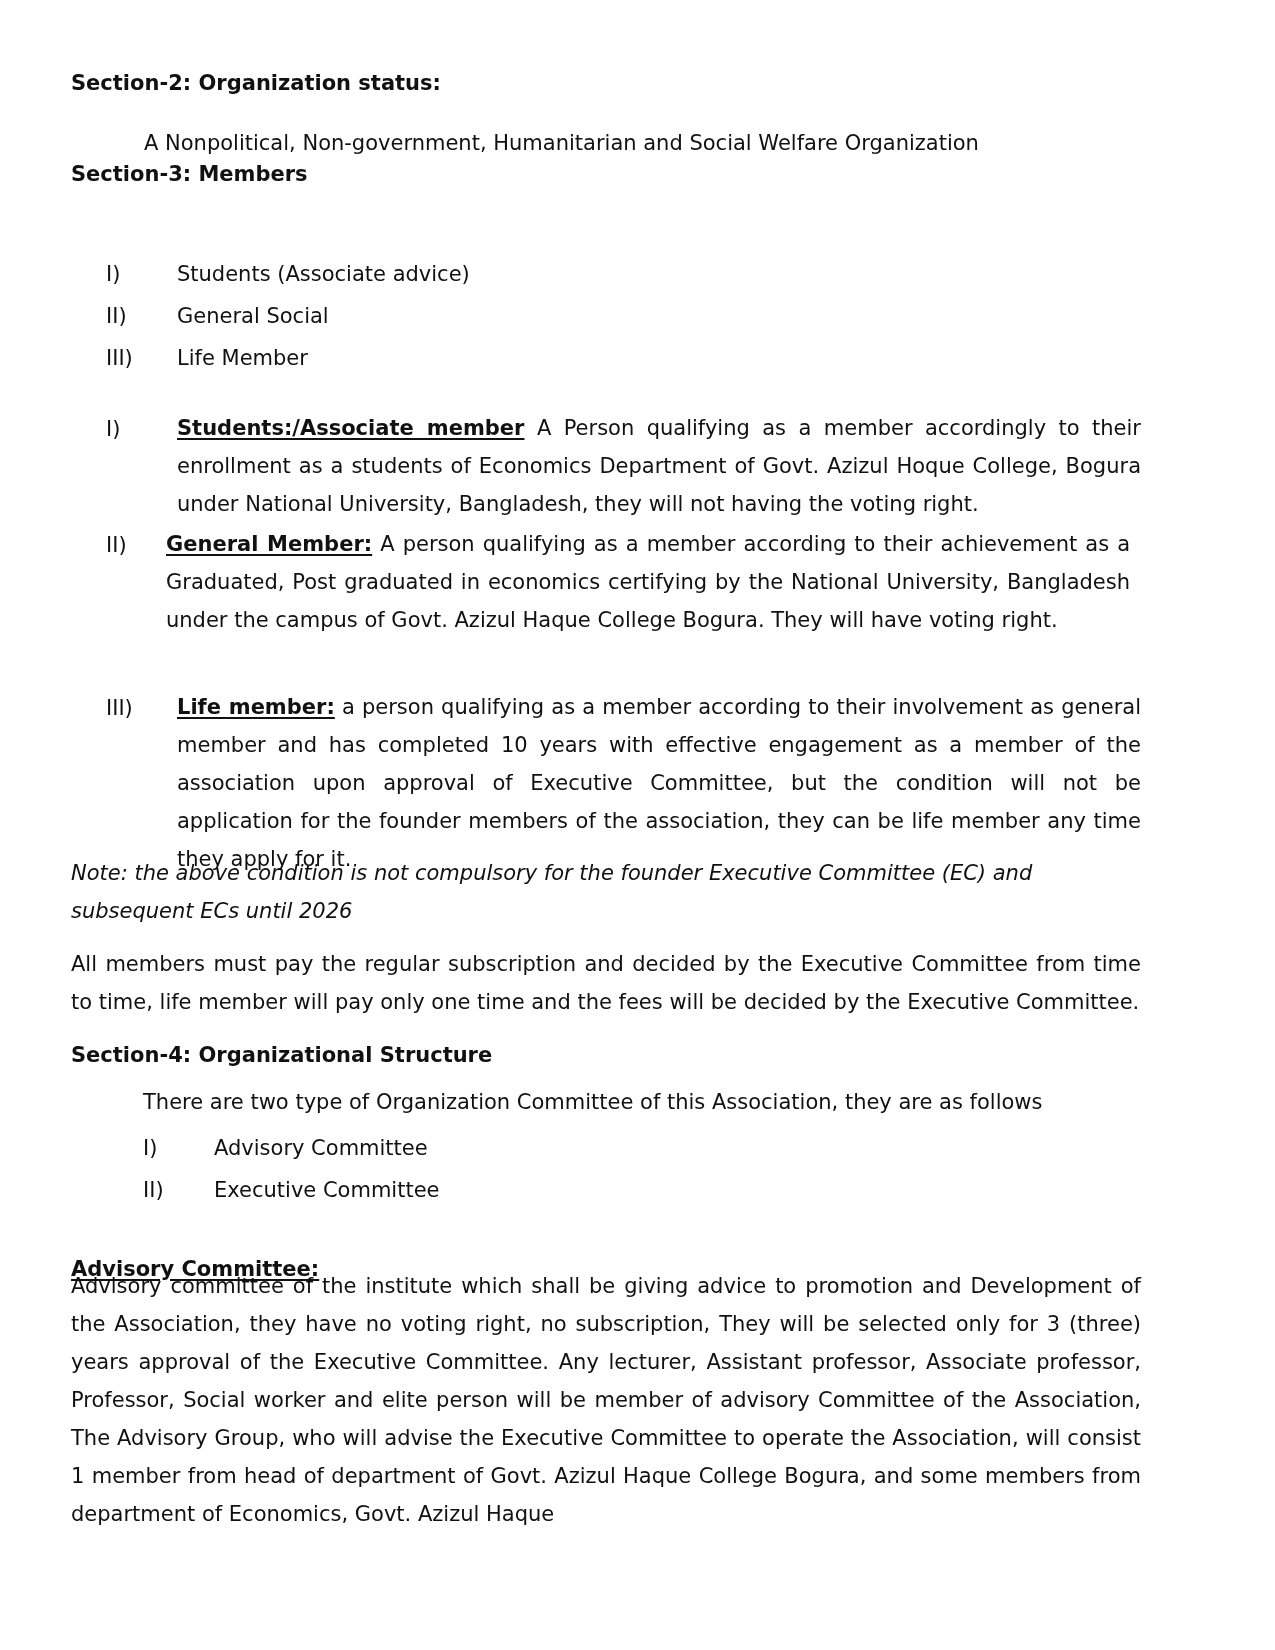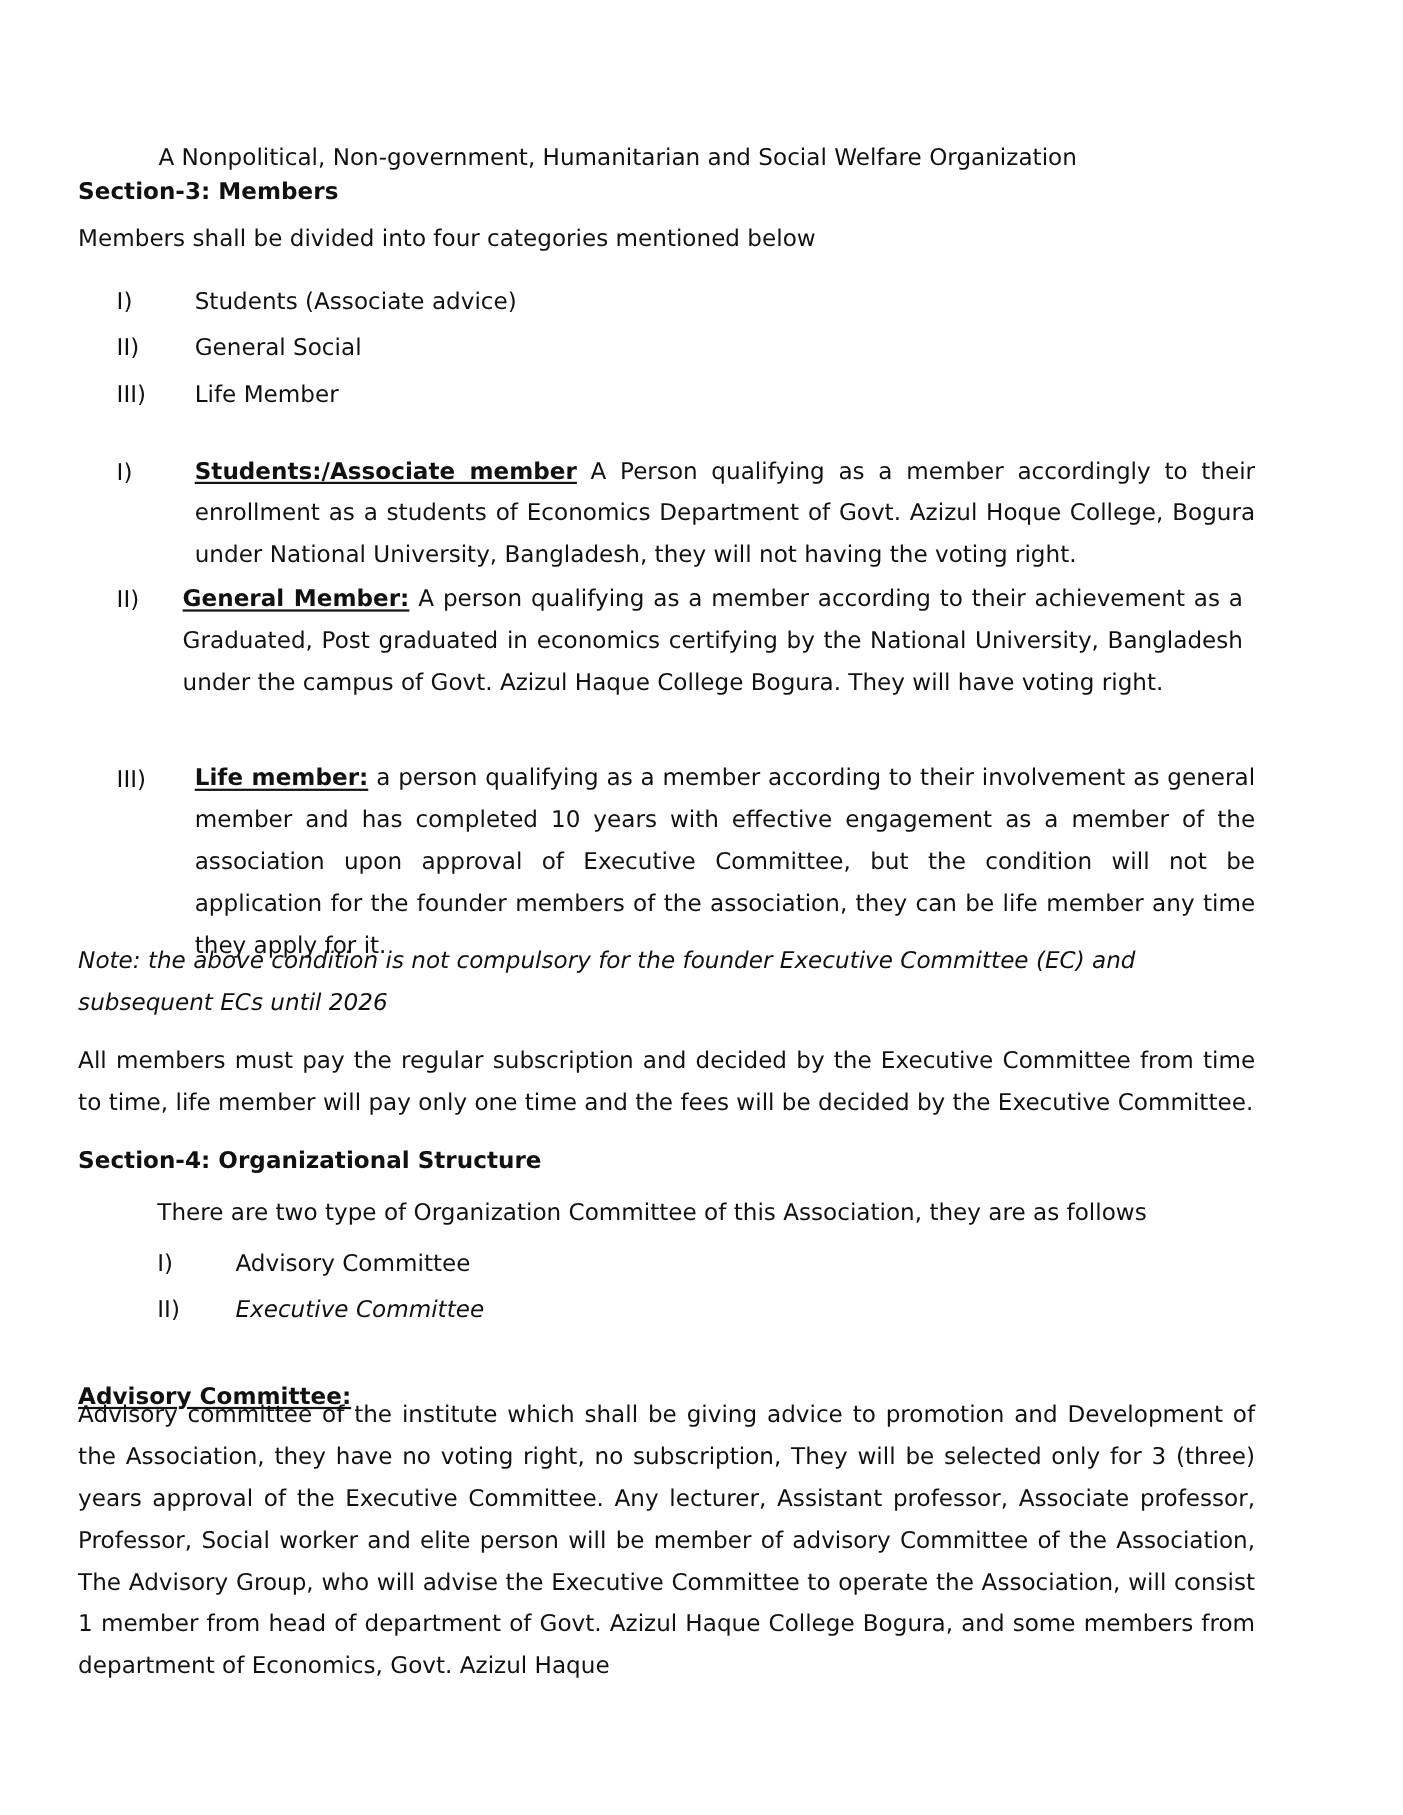--- a/index.html
+++ b/index.html
@@ -13,24 +13,24 @@
   .u { text-decoration: underline; text-underline-offset: 3px; }
   .it { font-style: italic; }
   .justify { text-align: justify; text-align-last: left; white-space: normal; }
   .para { position: absolute; line-height: 38px; white-space: normal; }
 </style>
 </head>
 <body>
 
 <div class="page">
 
+  <div class="abs bold" style="left:71px; top:71px;">Section-2: Organization status:</div>
   <div class="abs" style="left:144px; top:119px;margin-top:12px;">A Nonpolitical, Non-government, Humanitarian and Social Welfare Organization</div>
 
   <div class="abs bold" style="left:71px; top:162px;">Section-3: Members</div>
-  <div class="abs" style="left:71px; top:205px;">Members shall be divided into four categories mentioned below</div>
 
   <div>
     <div class="abs" style="left:106px; top:262px;">I)</div>
     <div class="abs" style="left:177px; top:262px;">Students (Associate advice)</div>
     <div class="abs" style="left:106px; top:304px;">II)</div>
     <div class="abs" style="left:177px; top:304px;">General Social</div>
     <div class="abs" style="left:106px; top:346px;">III)</div>
     <div class="abs" style="left:177px; top:346px;">Life Member</div>
   </div>
 
@@ -55,19 +55,19 @@
 
   <div class="para justify" style="left:71px; top:945px; width:1070px;">All members must pay the regular subscription and decided by the Executive Committee from time to time, life member will pay only one time and the fees will be decided by the Executive Committee.</div>
 
   <div class="abs bold" style="left:71px; top:1043px;text-align:right;">Section-4: Organizational Structure</div>
   <div class="abs" style="left:143px; top:1090px;">There are two type of Organization Committee of this Association, they are as follows</div>
 
   <div>
     <div class="abs" style="left:143px; top:1136px;">I)</div>
     <div class="abs" style="left:214px; top:1136px;">Advisory Committee</div>
     <div class="abs" style="left:143px; top:1178px;">II)</div>
-    <div class="abs" style="left:214px; top:1178px;font-style:italic;">Executive Committee</div>
+    <div class="abs" style="left:214px; top:1178px;">Executive Committee</div>
   </div>
 
   <div class="abs bold u" style="left:71px; top:1233px;margin-top:24px;">Advisory Committee:</div>
   <div class="para justify" style="left:71px; top:1267px; width:1070px;">Advisory committee of the institute which shall be giving advice to promotion and Development of the Association, they have no voting right, no subscription, They will be selected only for 3 (three) years approval of the Executive Committee. Any lecturer, Assistant professor, Associate professor, Professor, Social worker and elite person will be member of advisory Committee of the Association, The Advisory Group, who will advise the Executive Committee to operate the Association, will consist 1 member from head of department of Govt. Azizul Haque College Bogura, and some members from department of Economics, Govt. Azizul Haque</div>
 
 </div>
 
 </body></html>

